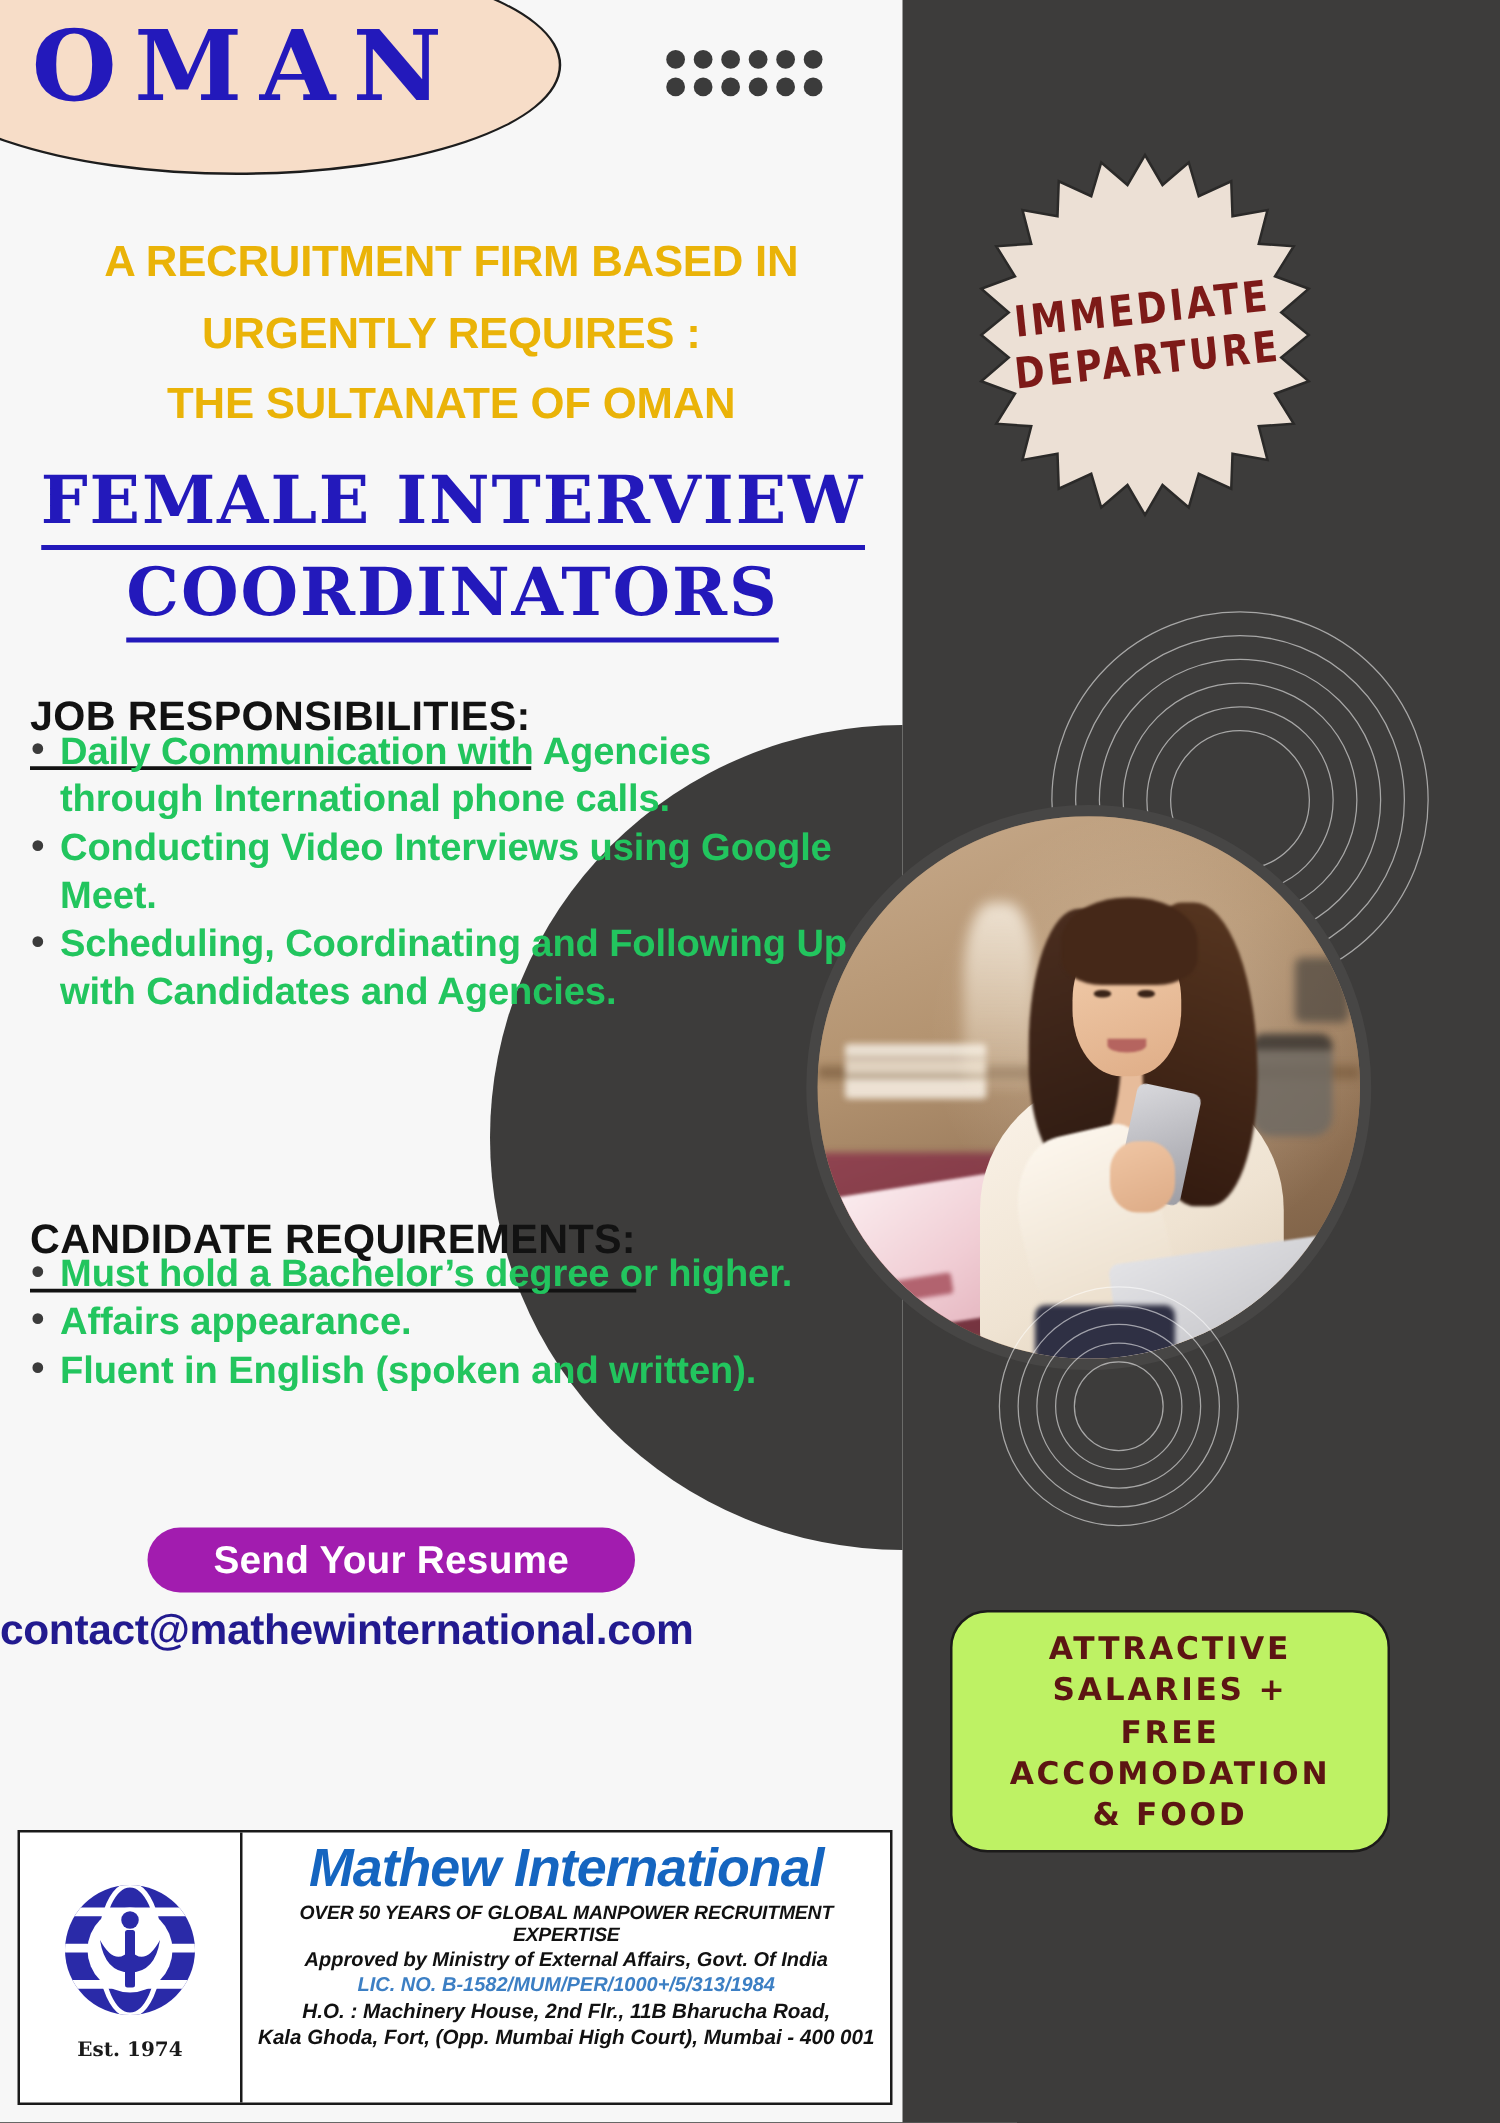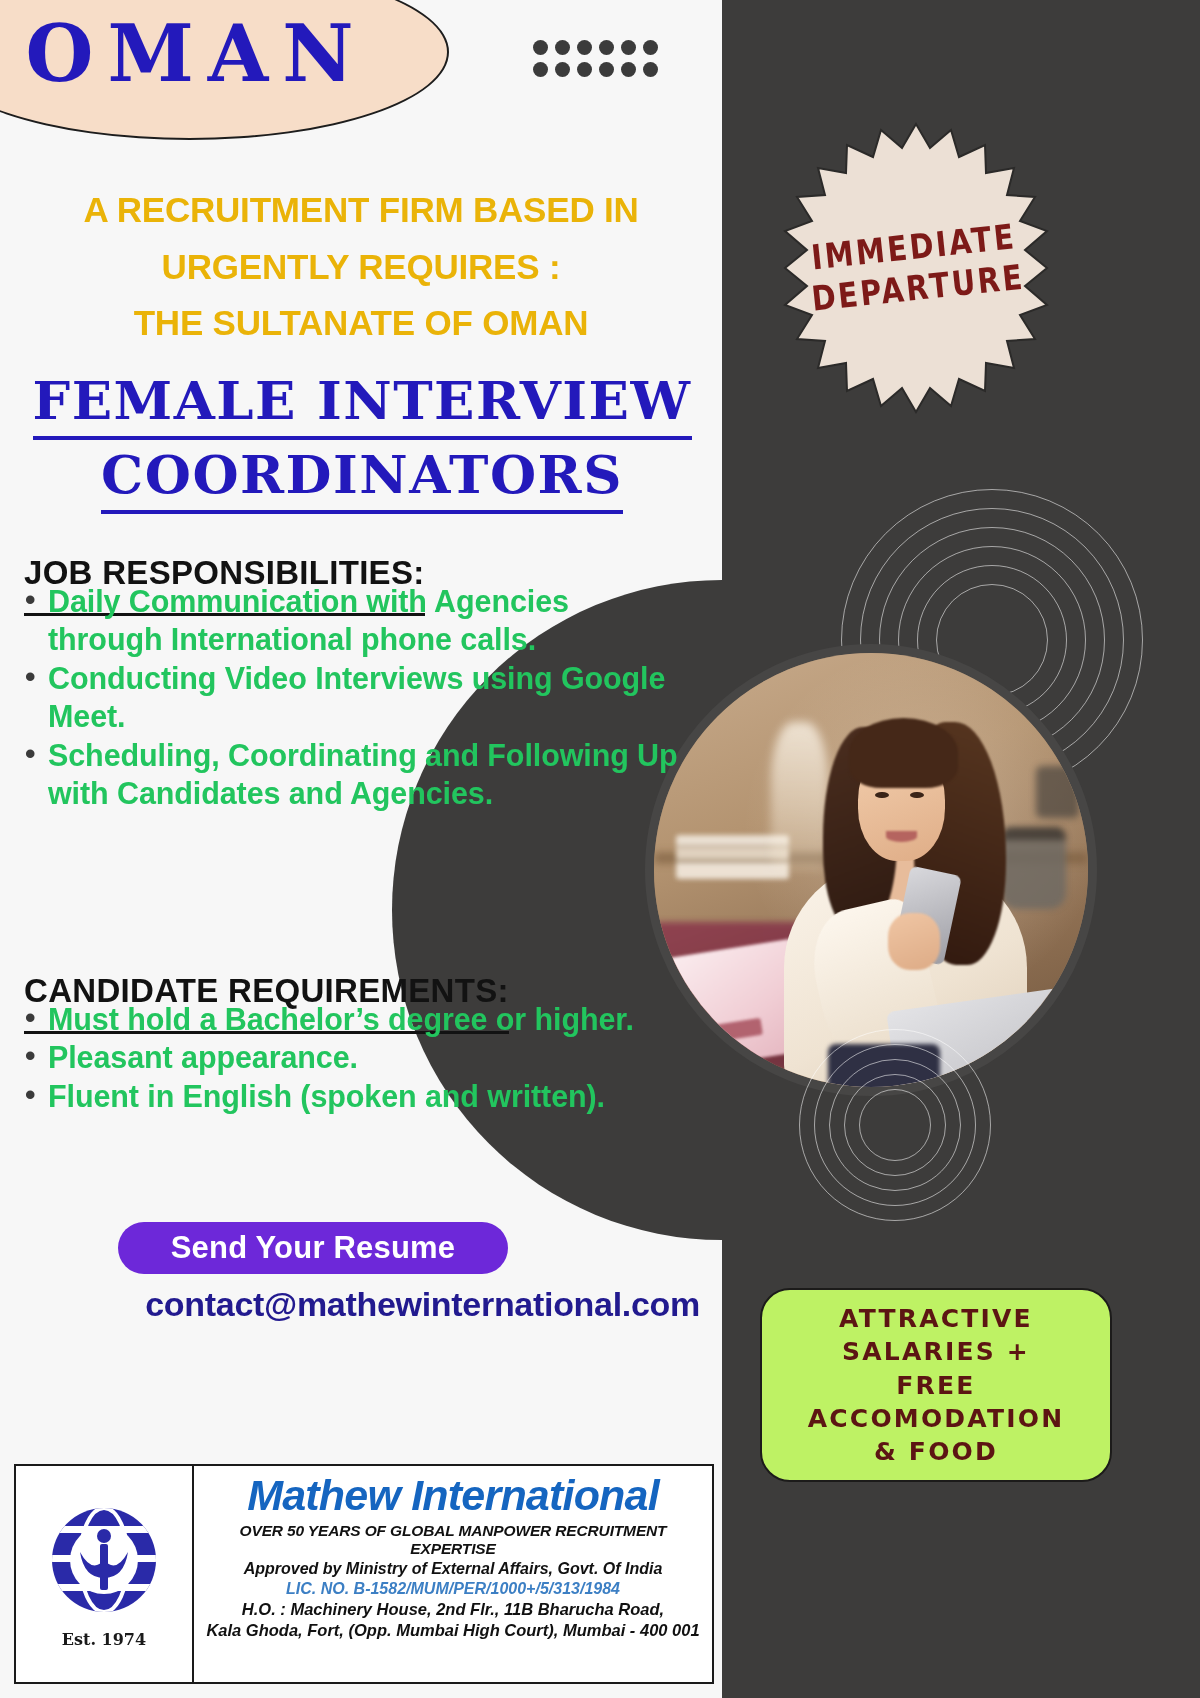--- a/index.html
+++ b/index.html
@@ -175,39 +175,39 @@
   #resp-list { top: 582px; }
   #req-list  { top: 1000px; }
 
   
   .cta-btn {
     position: absolute;
     left: 118px;
     top: 1222px;
     width: 390px;
     height: 52px;
-    background: #6d28d9;
+    background: #a21caf;
     border: none;
     border-radius: 26px;
     color: #ffffff;
     font-family: "Liberation Sans", sans-serif;
     font-size: 31px;
     font-weight: bold;
     letter-spacing: 0.2px;
     cursor: pointer;
     z-index: 6;
   }
 
   
   .email {
     position: absolute;
     left: 0px;
     top: 1285px;
     width: 700px;
-    text-align: right;
+    text-align: left;
     font-size: 34px;
     font-weight: bold;
     color: #221a8f;
     letter-spacing: -0.3px;
     z-index: 6;
   }
 
   
   .footer-card {
     position: absolute;
@@ -633,21 +633,21 @@
   <div class="sec-head" id="resp-head">JOB RESPONSIBILITIES:</div>
   <ul class="blist" id="resp-list">
     <li>Daily Communication with Agencies through International phone calls.</li>
     <li>Conducting Video Interviews using Google Meet.</li>
     <li>Scheduling, Coordinating and Following Up with Candidates and Agencies.</li>
   </ul>
 
   <div class="sec-head" id="req-head">CANDIDATE REQUIREMENTS:</div>
   <ul class="blist" id="req-list">
     <li>Must hold a Bachelor’s degree or higher.</li>
-    <li>Pleasant appearance.</li>
+    <li>Affairs appearance.</li>
     <li>Fluent in English (spoken and written).</li>
   </ul>
 
   <button class="cta-btn">Send Your Resume</button>
   <div class="email">contact@mathewinternational.com</div>
 
   <div class="footer-card">
     <div class="logo-cell">
       <svg class="logo-globe" viewBox="0 0 128 128" aria-hidden="true">
         <defs>

